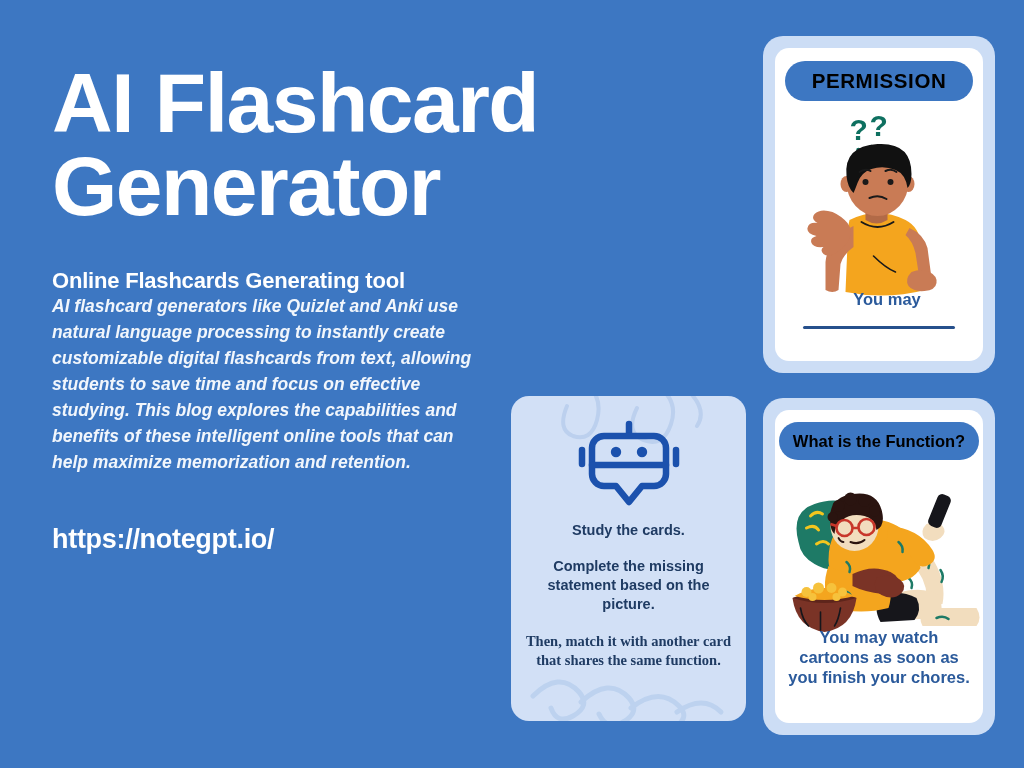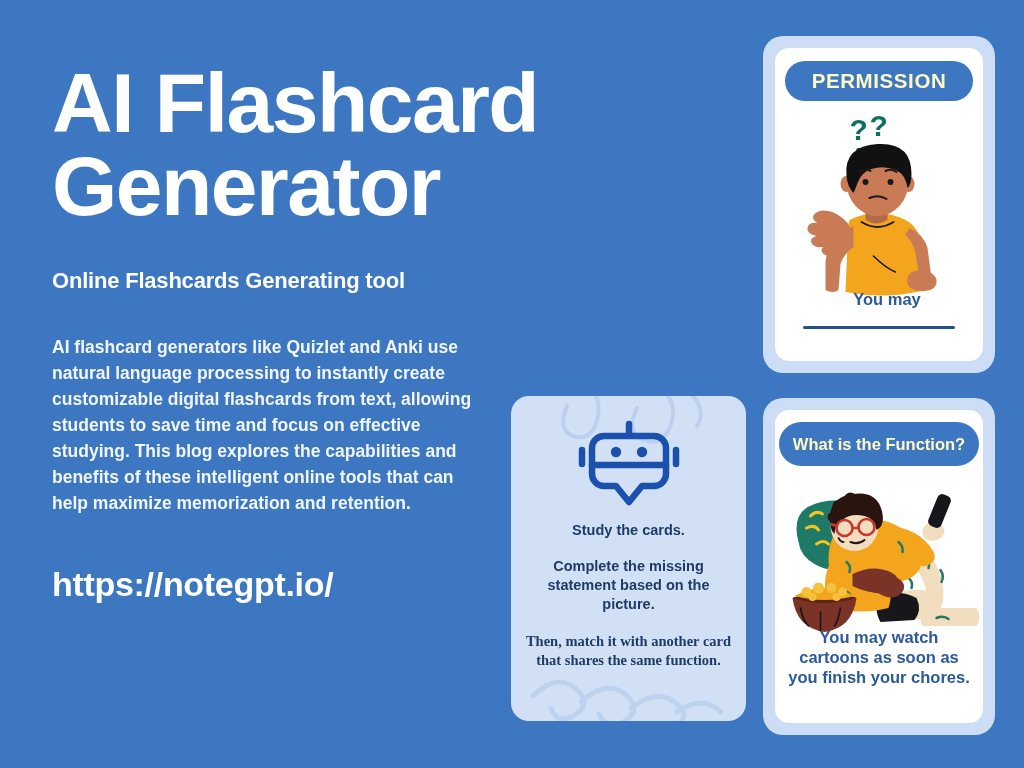--- a/index.html
+++ b/index.html
@@ -28,26 +28,26 @@
     font-size:22px;
     font-weight:800;
     letter-spacing:-0.2px;
     margin-top:40px;
   }
   .bodytext {
     color:#f1f6fc;
     font-size:17.5px;
     font-weight:700;
     line-height:1.48;
-    margin-top:41px;
     width:425px;
+    font-style:italic;
   }
   .urltext {
     color:#ffffff;
-    font-size:34px;
+    font-size:27px;
     font-weight:800;
     letter-spacing:-0.3px;
     margin-top:48px;
   }
 
   
   .frame {
     position:absolute;
     background:#ccddf5;
     border-radius:20px;
@@ -58,21 +58,21 @@
     background:#ffffff;
     border-radius:14px;
     position:relative;
     overflow:hidden;
   }
   .pill {
     position:absolute;
     left:50%; transform:translateX(-50%);
     top:14px;
     background:#3d77c2;
-    color:#fef9c3;
+    color:#000000;
     border-radius:26px;
     font-weight:800;
     text-align:center;
     white-space:nowrap;
     display:flex; align-items:center; justify-content:center;
   }
   .card-caption {
     position:absolute;
     left:0; right:0;
     text-align:center;
@@ -113,21 +113,21 @@
     color:#1f3b63;
     font-weight:700;
     font-size:14.5px;
     line-height:1.32;
   }
   .instr-text p { margin-bottom:17px; }
   .instr-text p:last-child { margin-bottom:12px;font-family:Liberation Serif, serif; }
 
   
   #card-function { left:763px; top:398px; width:232px; height:337px; }
-  #card-function .pill { width:200px; height:44px; font-size:16.5px; top:12px; }
+  #card-function .pill { width:200px; height:38px; font-size:16.5px; top:12px; }
   #card-function .card-caption { bottom:36px; font-size:16.5px; padding:0 10px; }
   .art-function { position:absolute; left:50%; transform:translateX(-50%); top:72px; width:205px; height:160px; }
 </style>
 </head>
 <body>
 
 <div class="stage">
 
   <div class="left-col">
     <h1 class="headline">AI Flashcard

